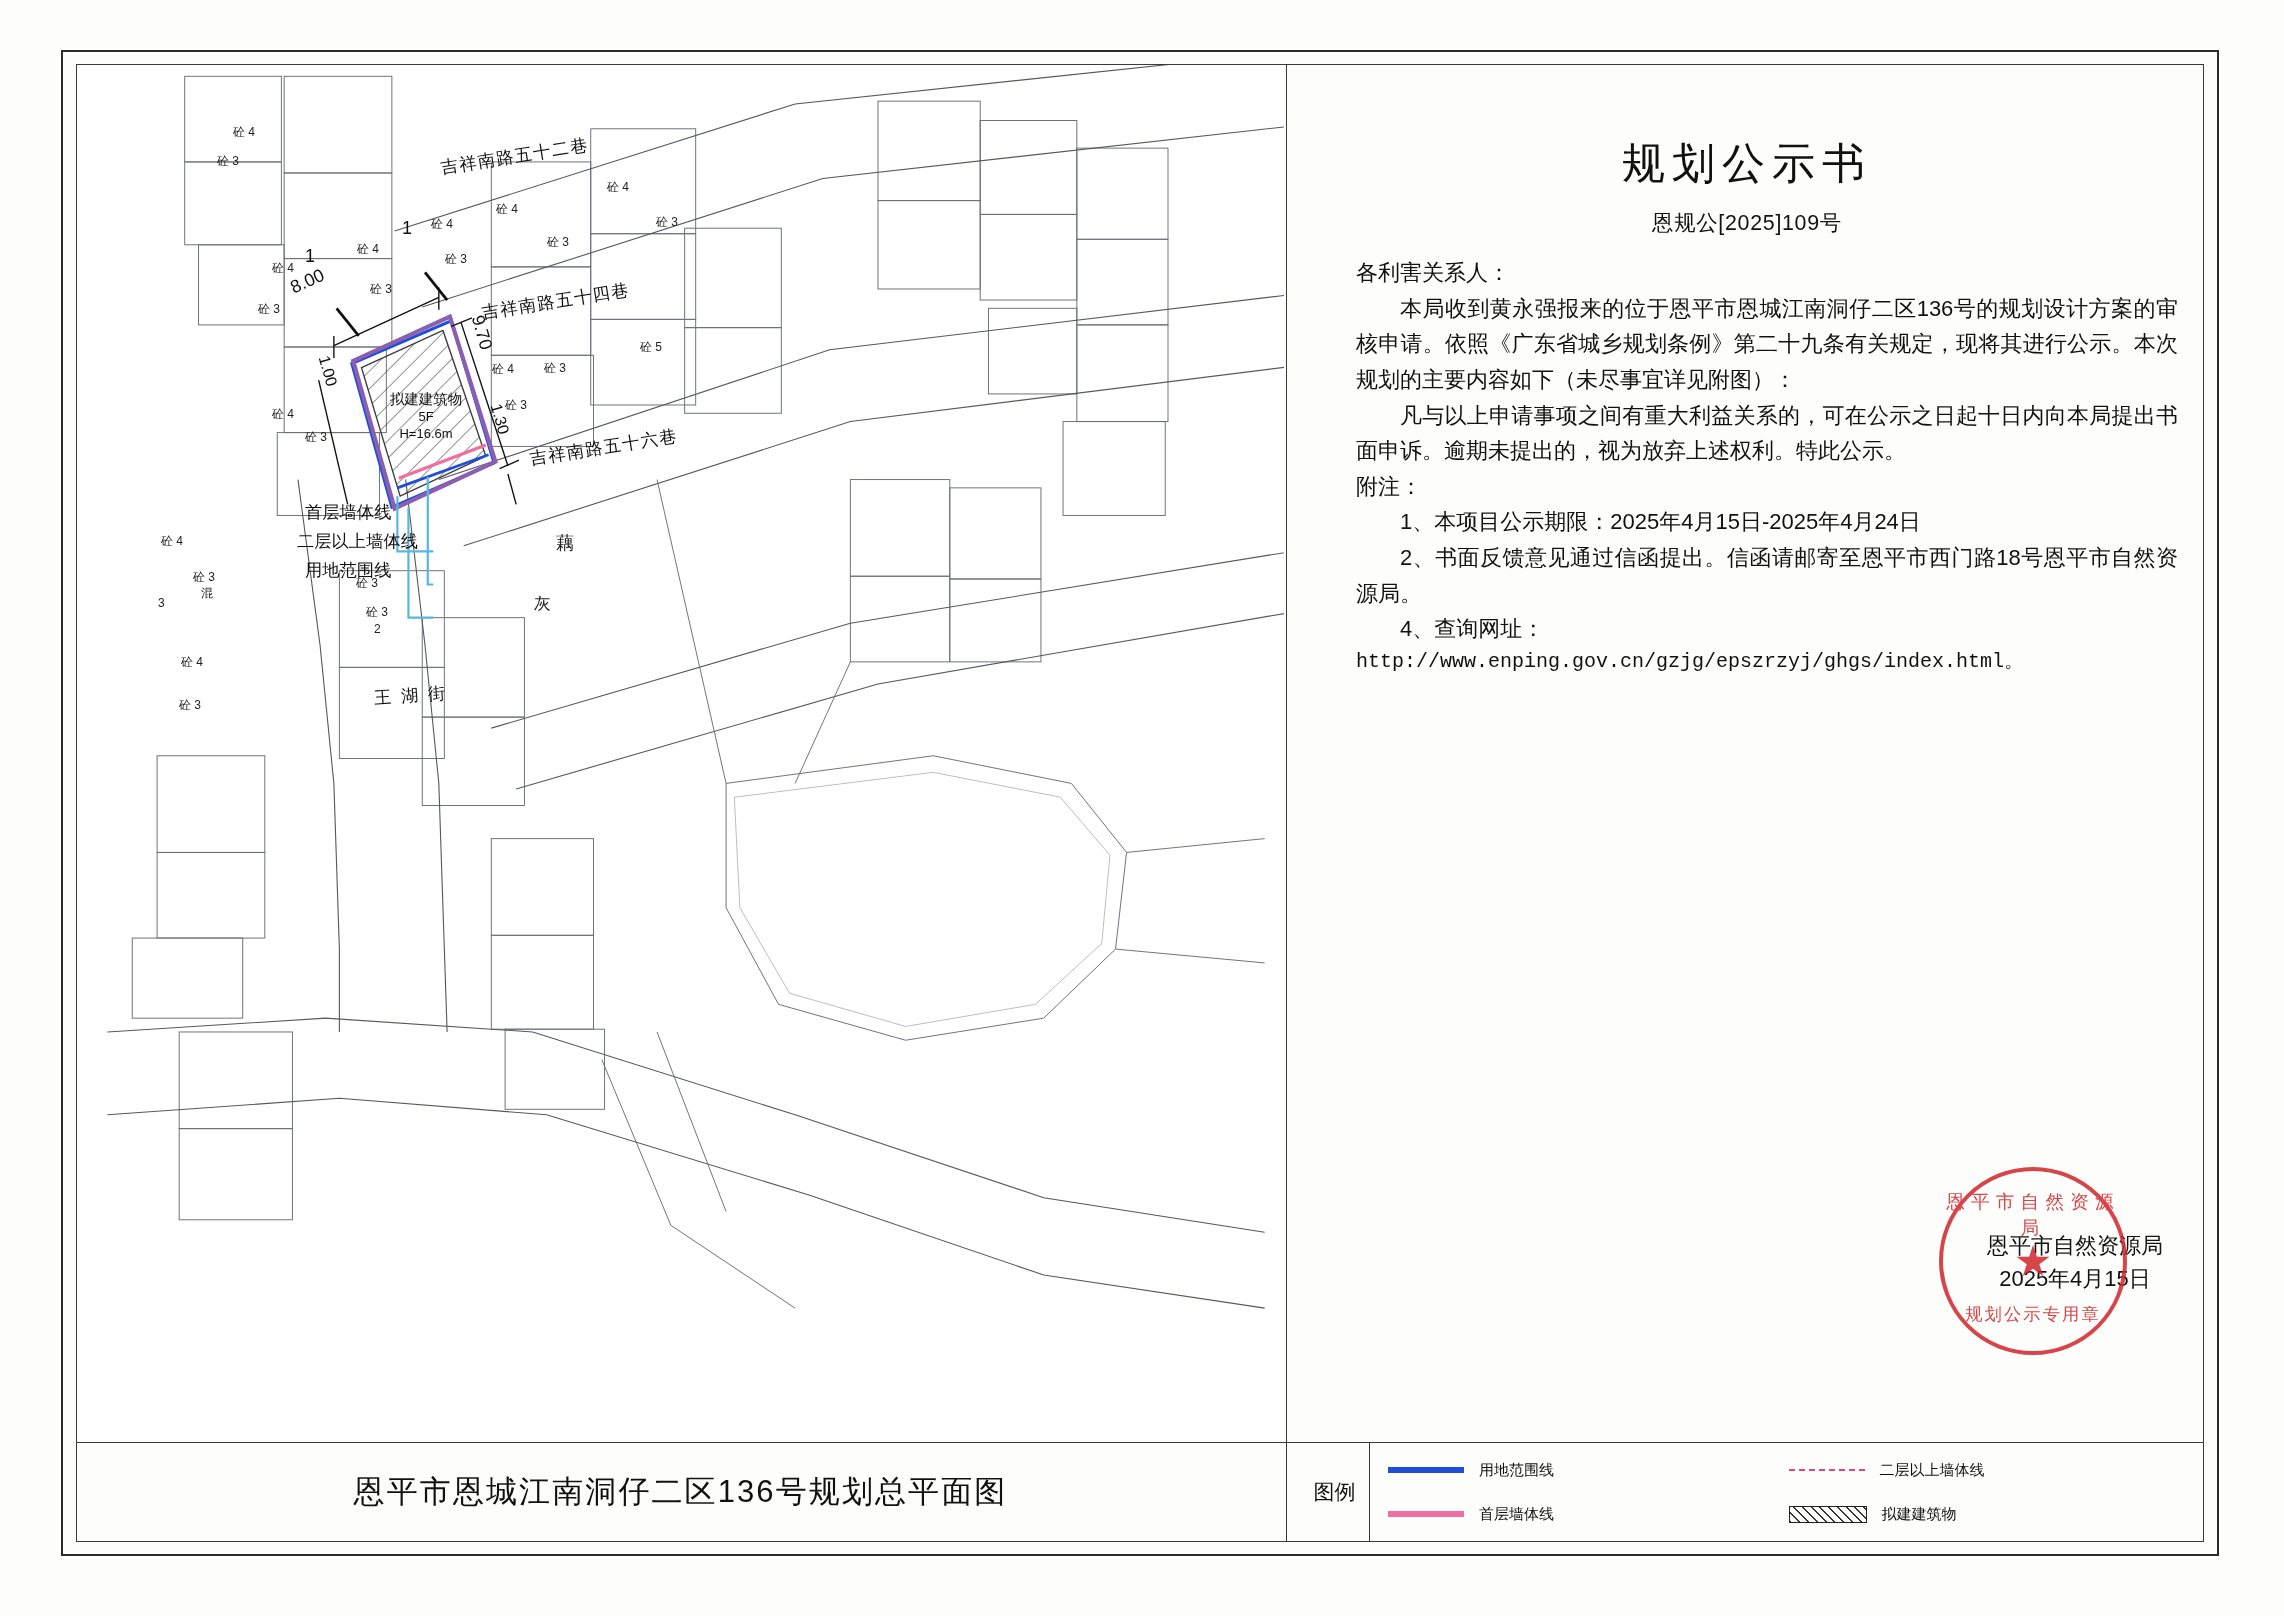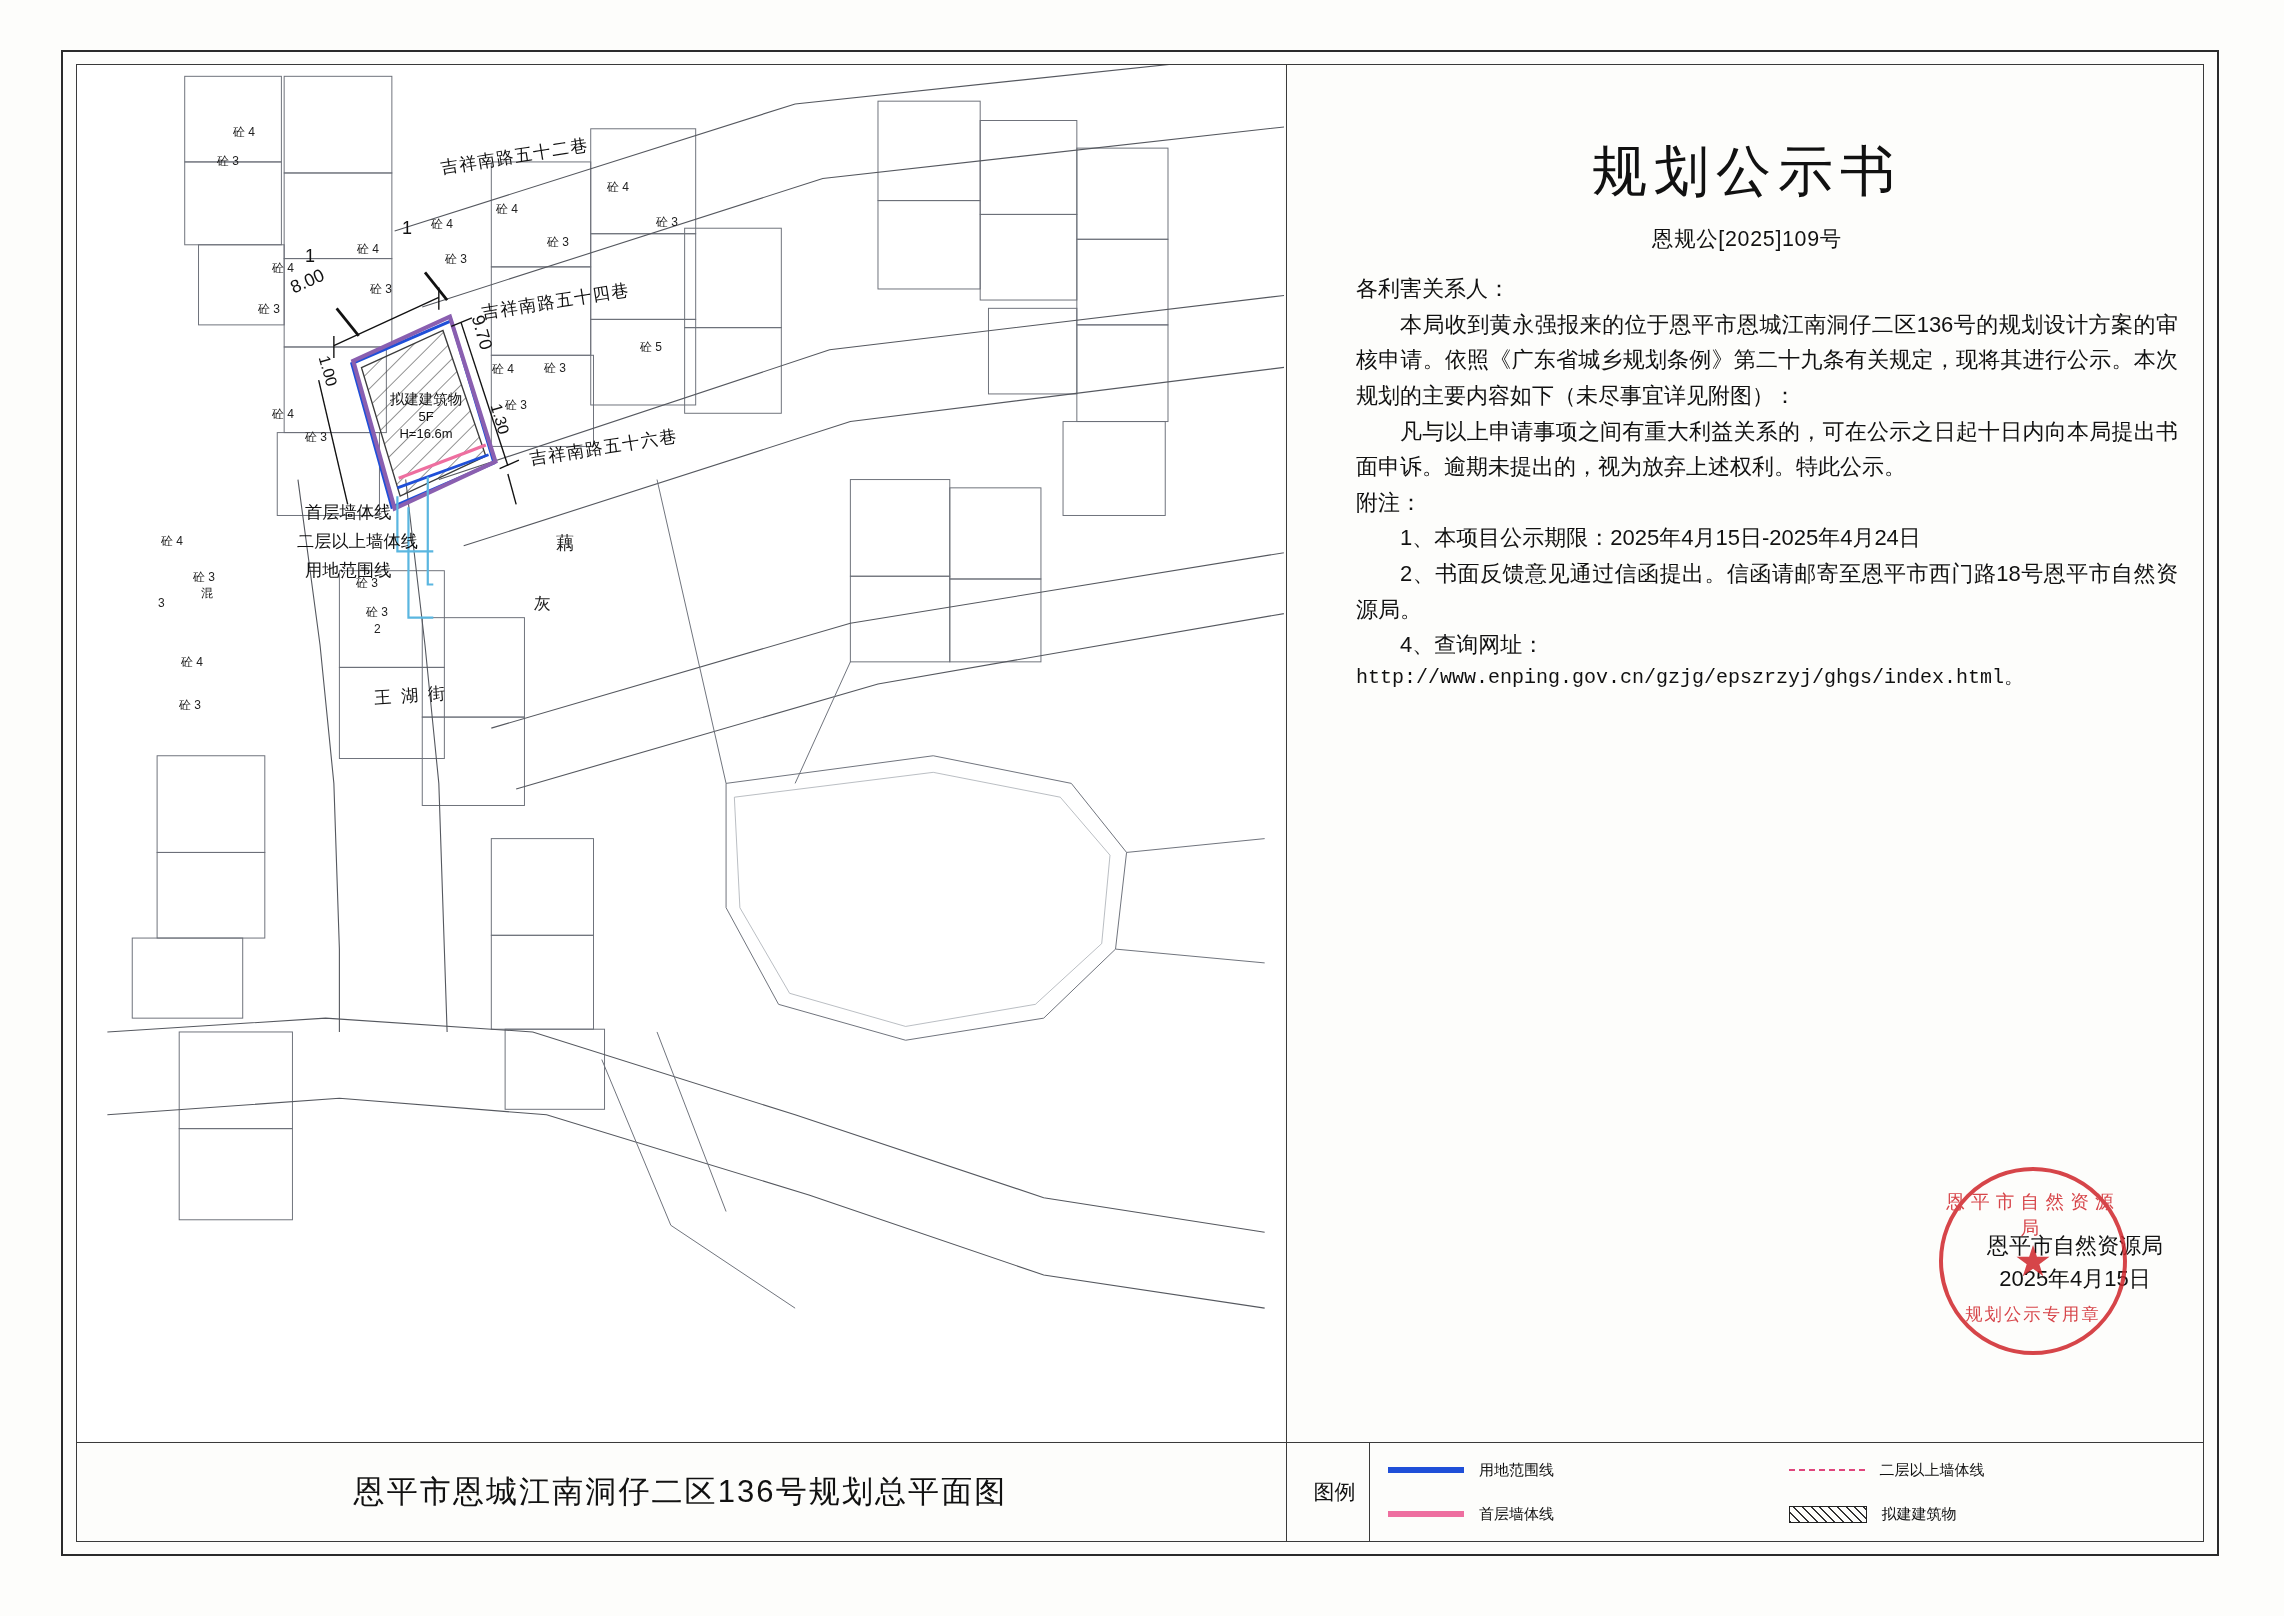--- a/index.html
+++ b/index.html
@@ -115,21 +115,21 @@
     position: absolute;
     left: 1298px;
     top: 76px;
     width: 898px;
     height: 1354px;
     padding: 0 18px;
     box-sizing: border-box;
   }
   .notice-title {
     text-align: center;
-    font-size: 55px;
+    font-size: 43px;
     letter-spacing: 7px;
     color: #111;
     margin-top: 59px;
     font-family: "Liberation Sans", sans-serif;
   }
   .notice-docno {
     text-align: center;
     font-size: 21.4px;
     letter-spacing: 0.7px;
     color: #111;

